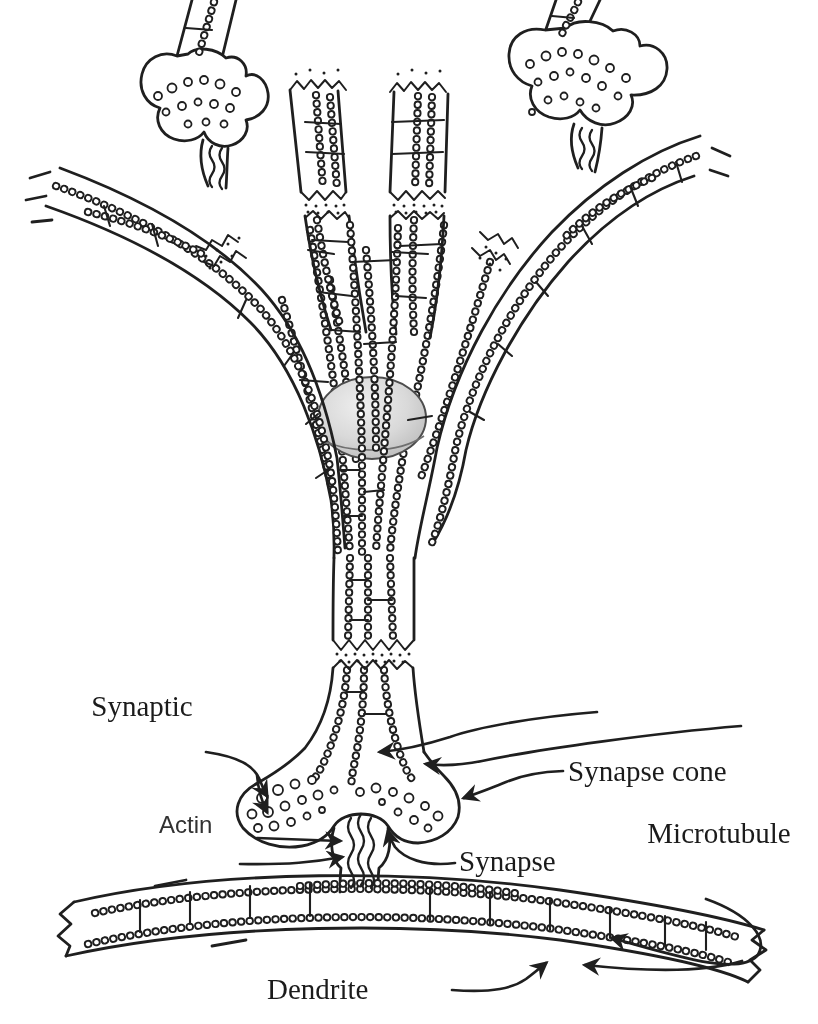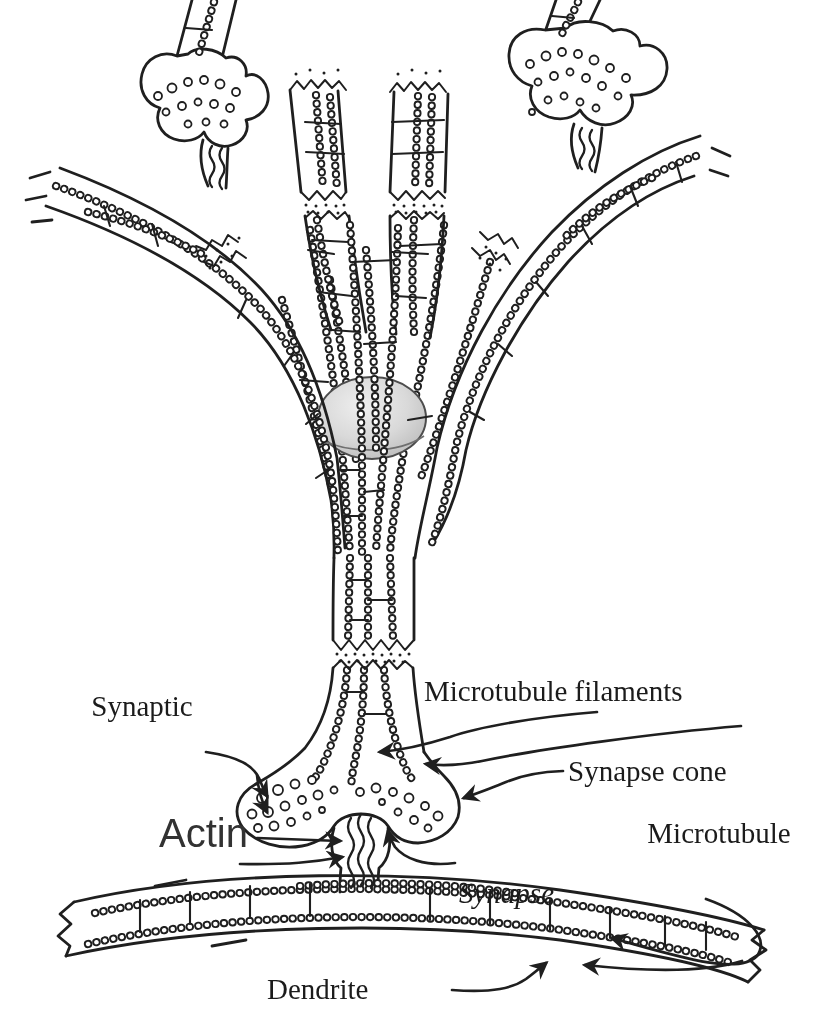--- a/index.html
+++ b/index.html
@@ -1,21 +1,21 @@
 <!DOCTYPE html>
 <html><head>
 <meta charset="utf-8">
 <style>
   html,body{margin:0;padding:0;background:#fff;}
   #stage{position:relative;width:818px;height:1024px;background:#fff;overflow:hidden;
          font-family:"Liberation Serif","DejaVu Serif",serif;}
   svg{position:absolute;left:0;top:0;}
   .lbl{position:absolute;color:#1b1b1b;line-height:1.08;white-space:nowrap;}
   .serif{font-family:"Liberation Serif","DejaVu Serif",serif;font-size:29px;}
-  .sans{font-family:"Liberation Sans","DejaVu Sans",sans-serif;font-size:40px;color:#323232;}
+  .sans{font-family:"Liberation Sans","DejaVu Sans",sans-serif;font-size:24px;color:#323232;}
   .center{text-align:center;}
 </style>
 </head>
 <body>
 
 <div id="stage">
   <svg id="art" width="818" height="1024" viewBox="0 0 818 1024">
     <defs>
       <marker id="ah" viewBox="0 0 10 10" refX="8.2" refY="5" markerWidth="6.8" markerHeight="6.8" orient="auto">
         <path d="M0,0 L10,5 L0,10 L3.2,5 Z" fill="#1f1f1f"></path>
@@ -336,21 +336,20 @@
         <path d="M455,863 C424,867 404,858 395,847 C391,841 389,835 388,831" fill="none" stroke="#1f1f1f" stroke-width="2.7" stroke-linecap="round" stroke-linejoin="round" marker-end="url(#ah)"></path>
         <path d="M706,899 C748,914 770,938 757,956 C738,976 676,956 612,938" fill="none" stroke="#1f1f1f" stroke-width="2.7" stroke-linecap="round" stroke-linejoin="round" marker-end="url(#ah)"></path>
         <path d="M742,961 C706,972 650,972 585,965" fill="none" stroke="#1f1f1f" stroke-width="2.7" stroke-linecap="round" stroke-linejoin="round" marker-end="url(#ah)"></path>
         <path d="M452,990 C494,993 513,988 526,979 C534,973 540,968 546,963" fill="none" stroke="#1f1f1f" stroke-width="2.7" stroke-linecap="round" stroke-linejoin="round" marker-end="url(#ah)"></path>
       </g>
   </svg>
 
   <div class="lbl serif center" style="left:73px;top:691px;width:138px;">
     <div>Synaptic</div>
   </div>
-  <div class="lbl serif" style="left:424px;top:676px;">Microtubule filaments</div>
   <div class="lbl serif" style="left:568px;top:756px;">Synapse cone</div>
   <div class="lbl sans" style="left:159px;top:812px;">Actin</div>
-  <div class="lbl serif" style="left:459px;top:878px;font-style:italic;">Synapse</div>
+  <div class="lbl serif" style="left:459px;top:846px;">Synapse</div>
   <div class="lbl serif center" style="left:628px;top:818px;width:182px;">
     <div>Microtubule</div>
   </div>
   <div class="lbl serif" style="left:267px;top:974px;">Dendrite</div>
 </div>
 
 </body></html>

